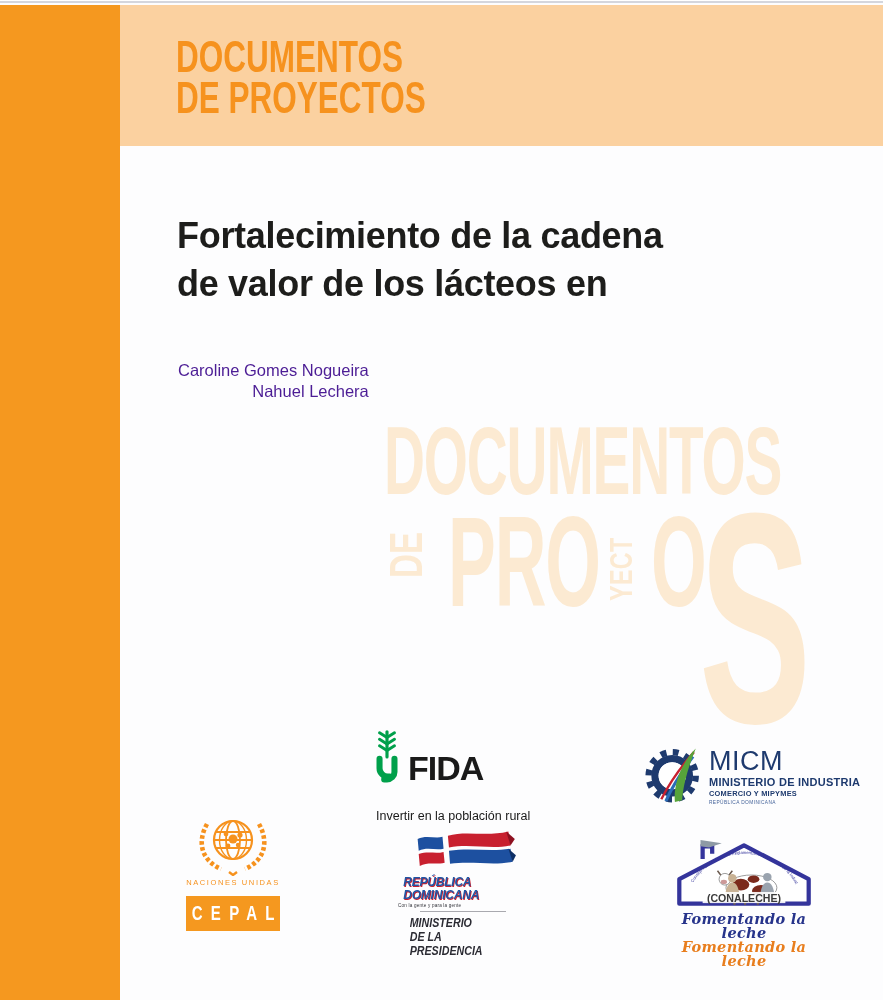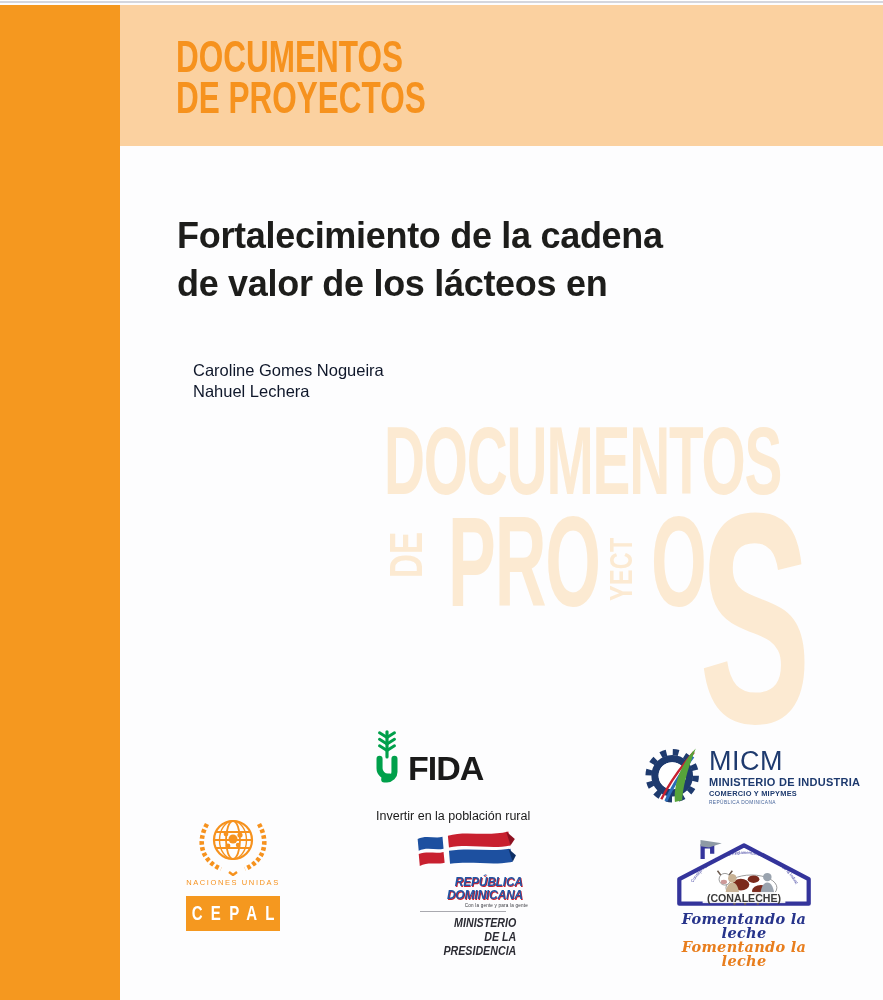--- a/index.html
+++ b/index.html
@@ -17,22 +17,22 @@
   .series-banner {
     position:absolute; left:176px; top:36px; color:#F6921E;
     font-weight:bold; font-size:45px; line-height:41px; letter-spacing:0px;
     transform:scaleX(0.70); transform-origin:0 0; white-space:nowrap;
   }
 
   .cover-title {
     position:absolute; left:177px; top:212px; color:#1D1D1B;
     font-weight:bold; font-size:36px; line-height:48px; letter-spacing:-0.3px;
   }
-  .authors { position:absolute; left:193px; top:360px; color:#0f172a;
-    font-size:16.5px; line-height:20.5px; }
+  .authors { position:absolute; left:178px; top:360px; color:#4c1d95;
+    font-size:16.5px; line-height:20.5px;text-align:right; }
 
   
   .wm { position:absolute; color:#FCEAD2; font-weight:bold; white-space:nowrap; line-height:1; }
   .wm-docs { left:384px; top:412px; font-size:97px; letter-spacing:-2px;
     transform:scaleX(0.585); transform-origin:0 0; }
   .wm-de { left:383px; top:578px; font-size:46px;
     transform:rotate(-90deg) scaleX(0.72); transform-origin:0 0; }
   .wm-pro { left:448px; top:498px; font-size:128px; letter-spacing:-2px;
     transform:scaleX(0.56); transform-origin:0 0; }
   .wm-yect { left:606px; top:601px; font-size:31px; letter-spacing:0.5px;
@@ -59,21 +59,21 @@
 
   
   .uncepal { position:absolute; left:183px; top:814px; width:100px; text-align:center; }
   .un-caption { color:#F6921E; font-weight:normal; font-size:7.5px; letter-spacing:1.6px; margin-top:2px; }
   .cepal-badge { margin:9px auto 0 auto; width:94px; height:35px; background:#F5981F;
     display:flex; align-items:center; justify-content:center; }
   .cepal-label { color:#fff; font-weight:bold; font-size:20px; letter-spacing:11px;
     padding-left:11px; transform:scaleX(0.75); }
 
   
-  .presi { position:absolute; left:398px; top:830px; width:130px; text-align:right; }
+  .presi { position:absolute; left:398px; top:830px; width:130px; text-align:left; }
   .presi-country { color:#2255A4; font-weight:bold; font-style:italic; font-size:13px;
     line-height:12.5px; letter-spacing:-0.2px; text-shadow:0.8px 0.8px 0 #C8202F;
     transform:scaleX(0.92); }
   .presi-tagline { font-size:4.6px; color:#33343B; margin-top:1.5px; letter-spacing:0.2px; }
   .presi-divider { width:86px; margin:3px auto 4px auto; border-top:1px solid #A9A9AF; }
   .presi-ministry { color:#2B2B33; font-weight:bold; font-style:italic; font-size:13px;
     line-height:14px; transform:scaleX(0.82); letter-spacing:0px; }
 
   
   .cona { position:absolute; left:658px; top:840px; width:172px; text-align:center; }

